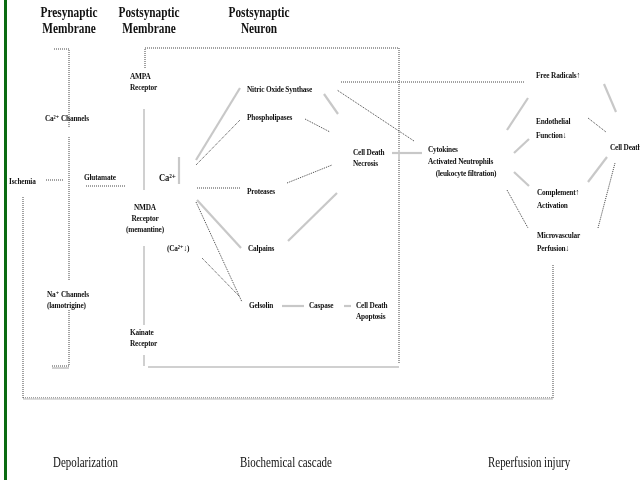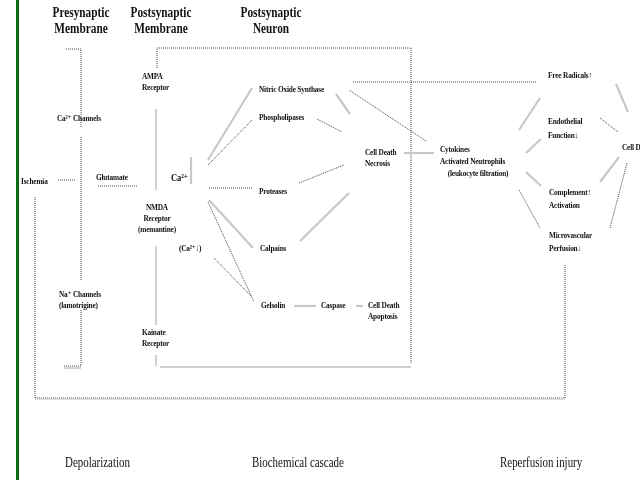--- a/index.html
+++ b/index.html
@@ -2,21 +2,21 @@
 <html><head>
   <meta charset="utf-8">
   <style>
     html, body { margin: 0; padding: 0; }
     body {
       width: 640px; height: 480px; overflow: hidden;
       background: #ffffff;
       font-family: "Liberation Serif", "DejaVu Serif", serif;
       position: relative;
     }
-    #stage { position: absolute; left: 16px; top: 0; width: 564px; height: 480px; }
+    #stage { position: absolute; left: 4px; top: 0; width: 564px; height: 480px; }
     .edge-strip { position: absolute; left: 0; top: 0; width: 3px; height: 480px; background: #0a6b12; }
     .lbl {
       position: absolute; color: #111; font-size: 8.5px; line-height: 11px;
       white-space: nowrap; font-weight: bold; letter-spacing: -0.2px;
       transform: scaleX(0.86); transform-origin: left top;
     }
     .lbl.c { text-align: center; }
     .hdr {
       position: absolute; color: #111; font-size: 14.5px; line-height: 16px;
       font-weight: bold; text-align: center; white-space: nowrap;

